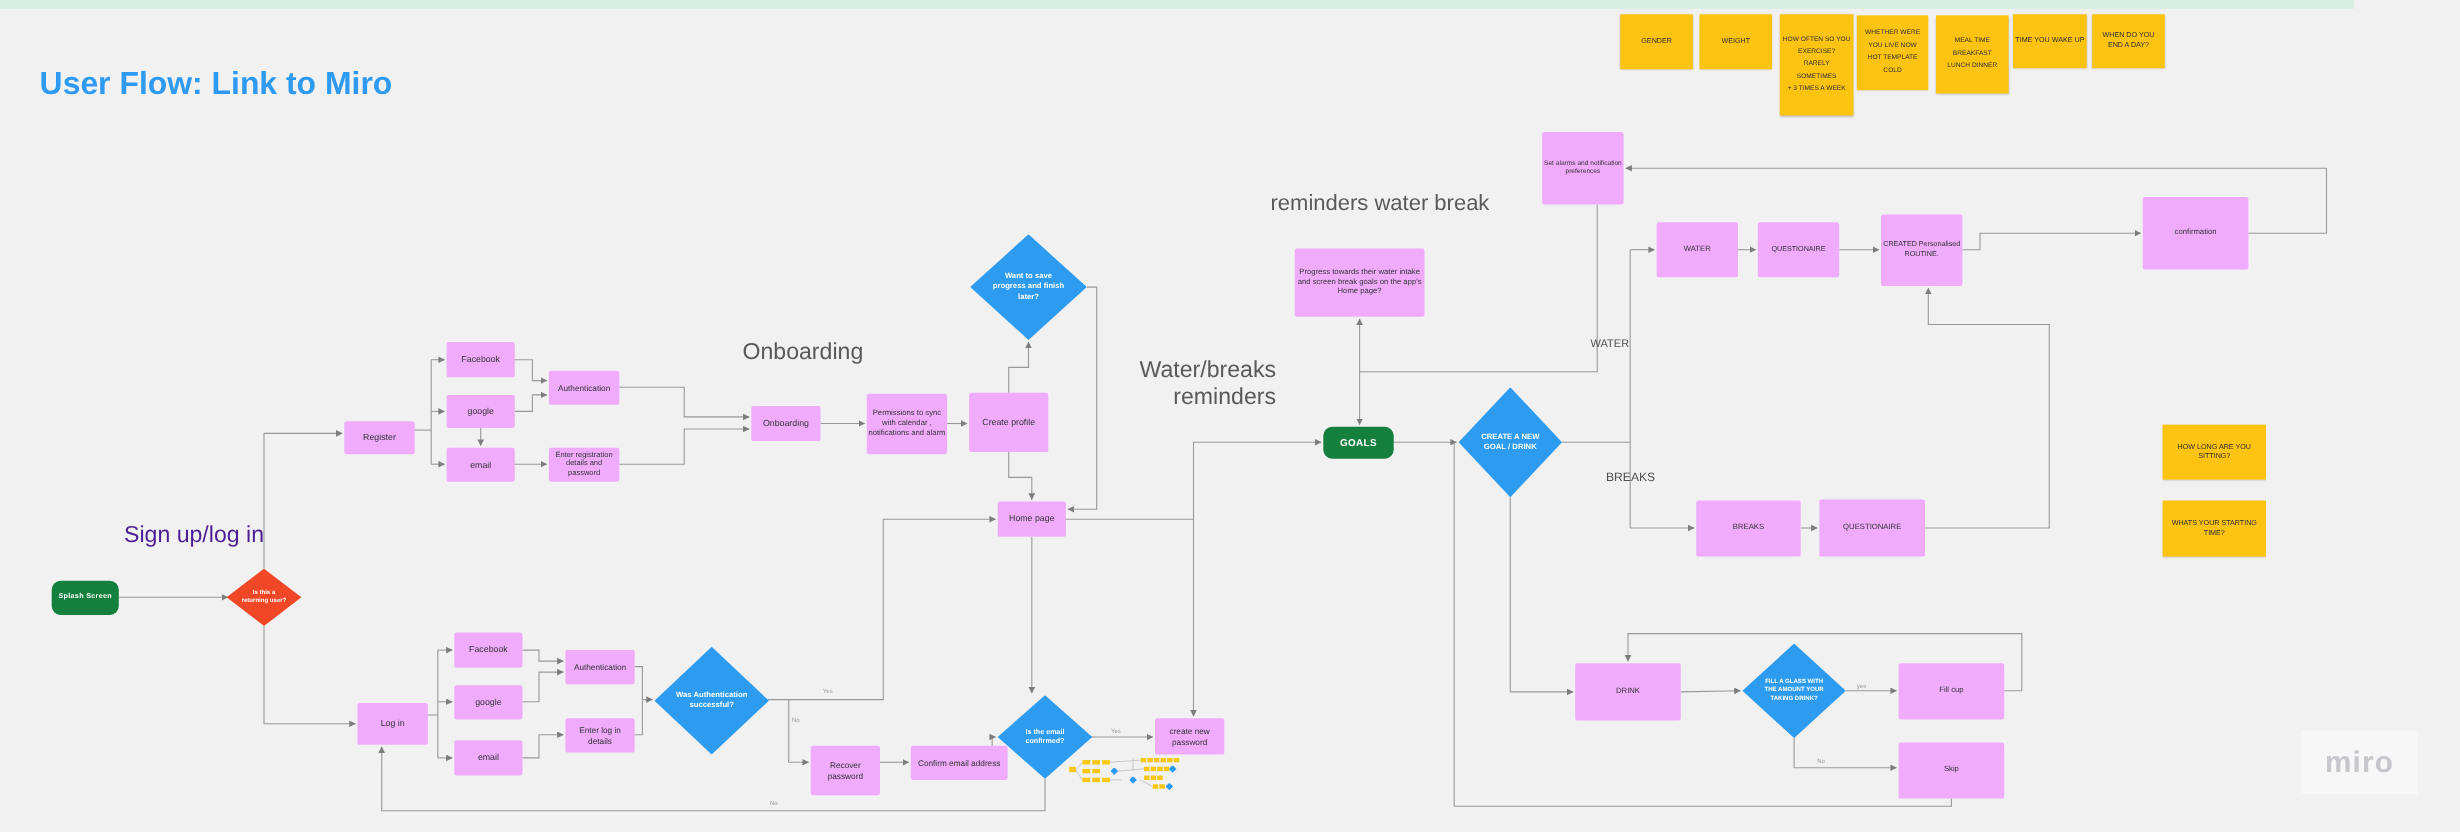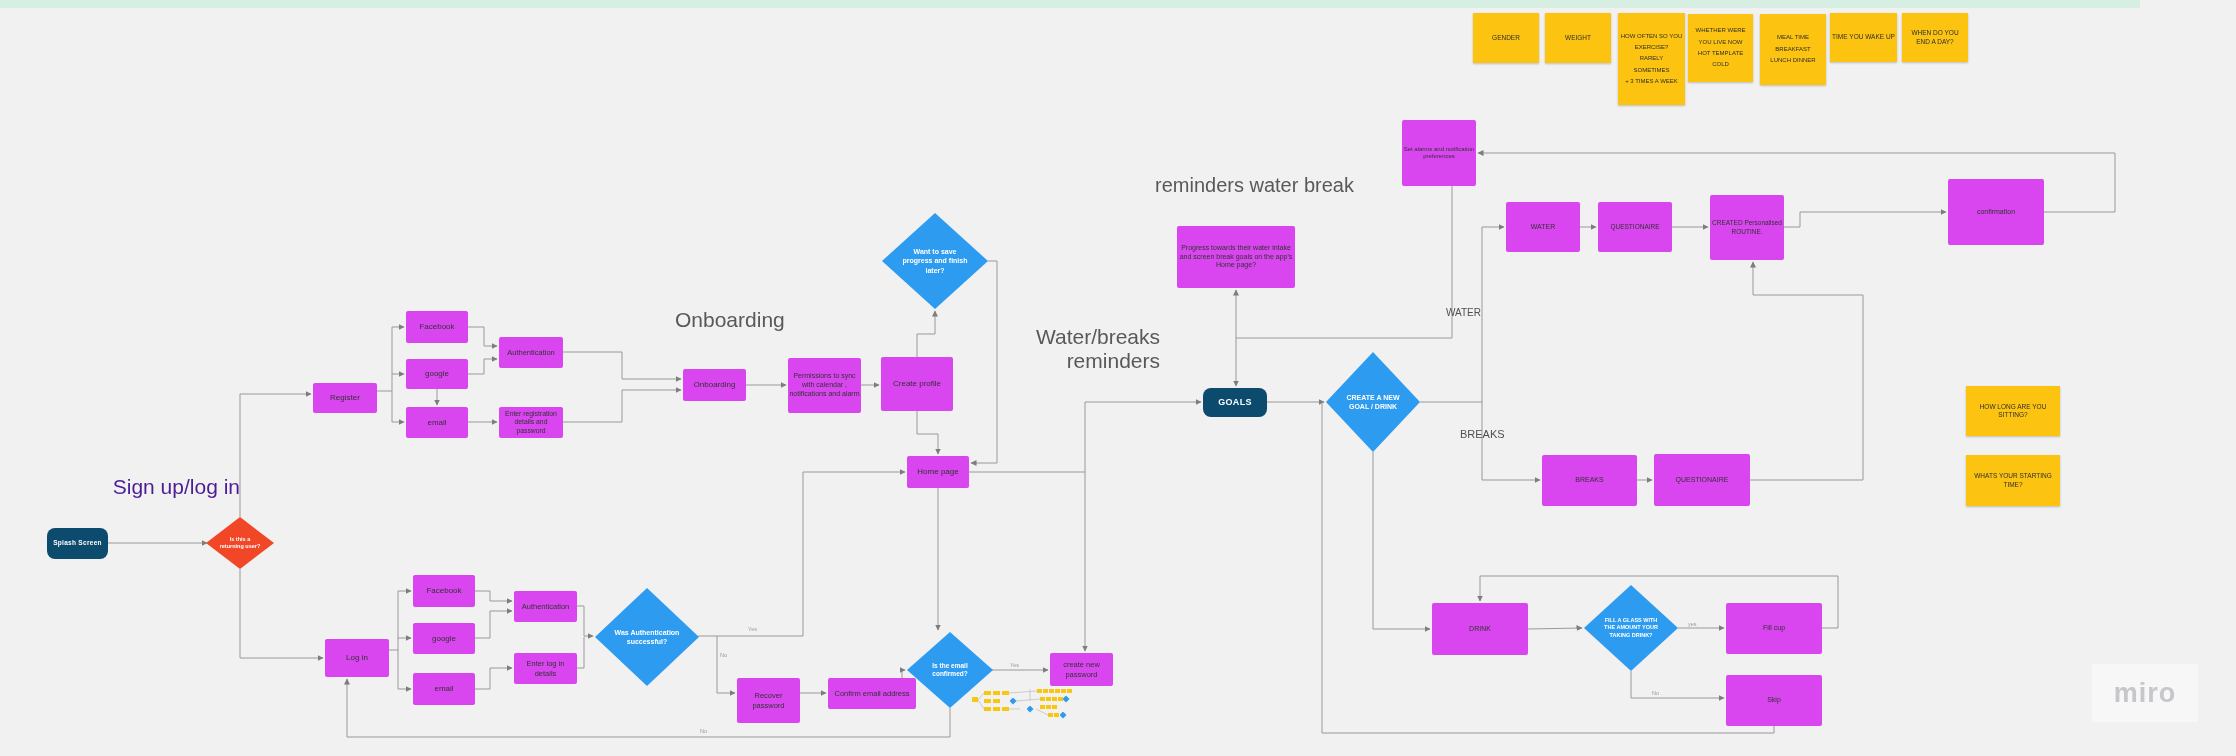--- a/index.html
+++ b/index.html
@@ -5,24 +5,24 @@
   html,body{margin:0;padding:0;}
   body{width:2236px;height:756px;overflow:hidden;background:#f1f1f2;
        font-family:"Liberation Sans", sans-serif;}
   #board{position:relative;width:2236px;height:756px;background:#f1f1f2;}
   #topbar{position:absolute;left:0;top:0;width:2140px;height:8px;}
   #edges-svg{position:absolute;left:0;top:0;width:2236px;height:756px;}
   .flabel{position:absolute;color:#5a5a5a;white-space:pre-line;line-height:1.15;}
   .title{position:absolute;left:36px;top:60px;font-size:29px;font-weight:600;color:#2e9af3;}
   .node{position:absolute;display:flex;align-items:center;justify-content:center;
         text-align:center;box-sizing:border-box;line-height:1.25;white-space:pre-line;}
-  .node.process{background:#d946ef;color:#333;border-radius:2px;padding:1px;}
+  .node.process{background:#f0abfc;color:#333;border-radius:2px;padding:1px;}
   .node.sticky{background:#fcc411;color:#2e2e2e;box-shadow:0 1px 2px rgba(0,0,0,.22);padding:2px;}
   .node.sticky.tall{line-height:1.9;}
-  .node.terminal{background:#0c4a6e;color:#fff;border-radius:8px;font-weight:bold;letter-spacing:.3px;}
+  .node.terminal{background:#15803d;color:#fff;border-radius:8px;font-weight:bold;letter-spacing:.3px;}
   .diamond{position:absolute;display:flex;align-items:center;justify-content:center;
         text-align:center;color:#fff;font-weight:bold;line-height:1.3;
         clip-path:polygon(50% 0,100% 50%,50% 100%,0 50%);padding:0;white-space:pre-line;}
   .edge-label{position:absolute;font-size:5.5px;color:#9a9a9a;}
   .mini-rect{position:absolute;background:#fac710;}
   .mini-diamond{position:absolute;background:#2d9bf0;clip-path:polygon(50% 0,100% 50%,50% 100%,0 50%);}
   #watermark-box{position:absolute;left:2092px;top:664px;width:106px;height:58px;background:#f7f7f8;
         display:flex;align-items:center;justify-content:center;}
   #watermark{font-size:27px;font-weight:bold;color:#c6c6cb;letter-spacing:1px;}
 </style>
@@ -95,20 +95,21 @@
       <polyline points="950,708 950,737 347,737 347,679" fill="none" stroke="#999999" stroke-width="1" marker-end="url(#arr)"></polyline>
       <polyline points="938,488 938,630" fill="none" stroke="#999999" stroke-width="1" marker-end="url(#arr)"></polyline>
       <polyline points="978,700 984,693" fill="none" stroke="#bbbbbb" stroke-width="0.7"></polyline>
       <polyline points="978,700 984,709" fill="none" stroke="#bbbbbb" stroke-width="0.7"></polyline>
       <polyline points="1009,693 1037,691" fill="none" stroke="#bbbbbb" stroke-width="0.7"></polyline>
       <polyline points="1016,701 1040,699" fill="none" stroke="#bbbbbb" stroke-width="0.7"></polyline>
       <polyline points="1009,709 1020,709" fill="none" stroke="#bbbbbb" stroke-width="0.7"></polyline>
       <polyline points="1036,709 1048,715" fill="none" stroke="#bbbbbb" stroke-width="0.7"></polyline>
       <polyline points="1030,689 1030,701" fill="none" stroke="#bbbbbb" stroke-width="0.7"></polyline>
     </svg>
+  <div class="title">User Flow: Link to Miro</div>
   <div id="watermark-box">
     <span id="watermark">miro</span>
   </div>
 <div class="flabel" style="left: 20px; top: 475px; font-size: 21px; color: #4c1d95; width: 220px; text-align: right;">Sign up/log in</div>
     <div class="flabel" style="left: 675px; top: 308px; font-size: 21px; color: rgb(89, 89, 89); width: 220px; text-align: left;">Onboarding</div>
     <div class="flabel" style="left: 1020px; top: 325px; font-size: 21px; color: rgb(89, 89, 89); width: 140px; text-align: right;">Water/breaks
 reminders</div>
     <div class="flabel" style="left: 1155px; top: 174px; font-size: 20px; color: rgb(89, 89, 89); width: 280px; text-align: left;">reminders water break</div>
     <div class="flabel" style="left: 1446px; top: 307px; font-size: 10px; color: rgb(79, 79, 79); width: 60px; text-align: left;">WATER</div>
     <div class="flabel" style="left: 1460px; top: 428px; font-size: 11px; color: rgb(79, 79, 79); width: 60px; text-align: left;">BREAKS</div>

